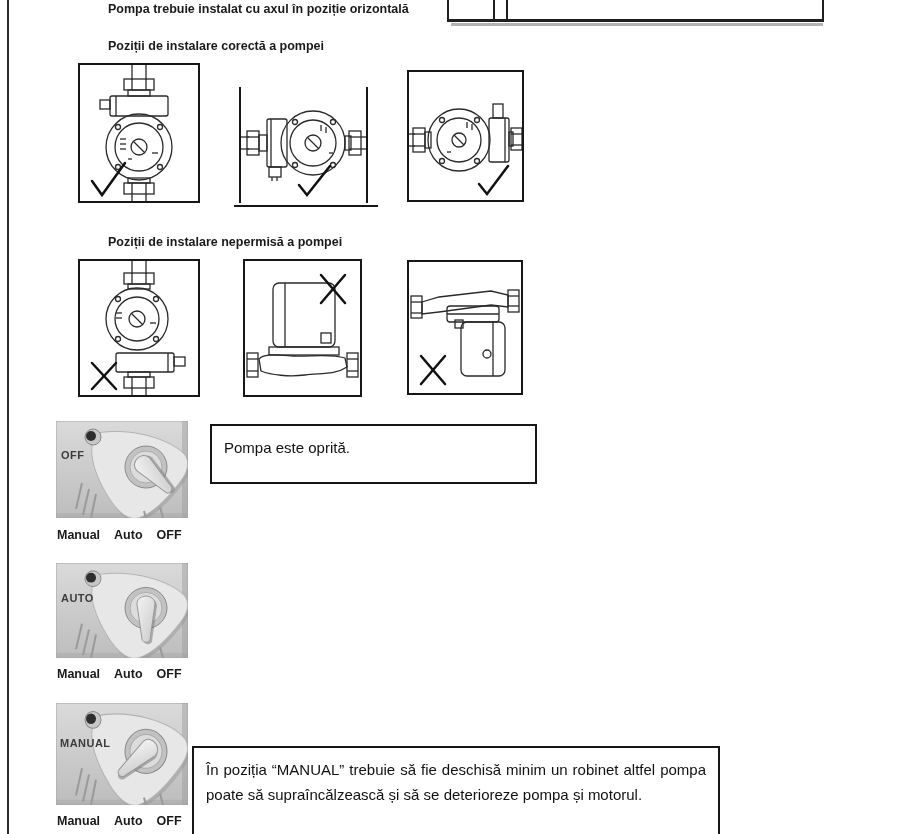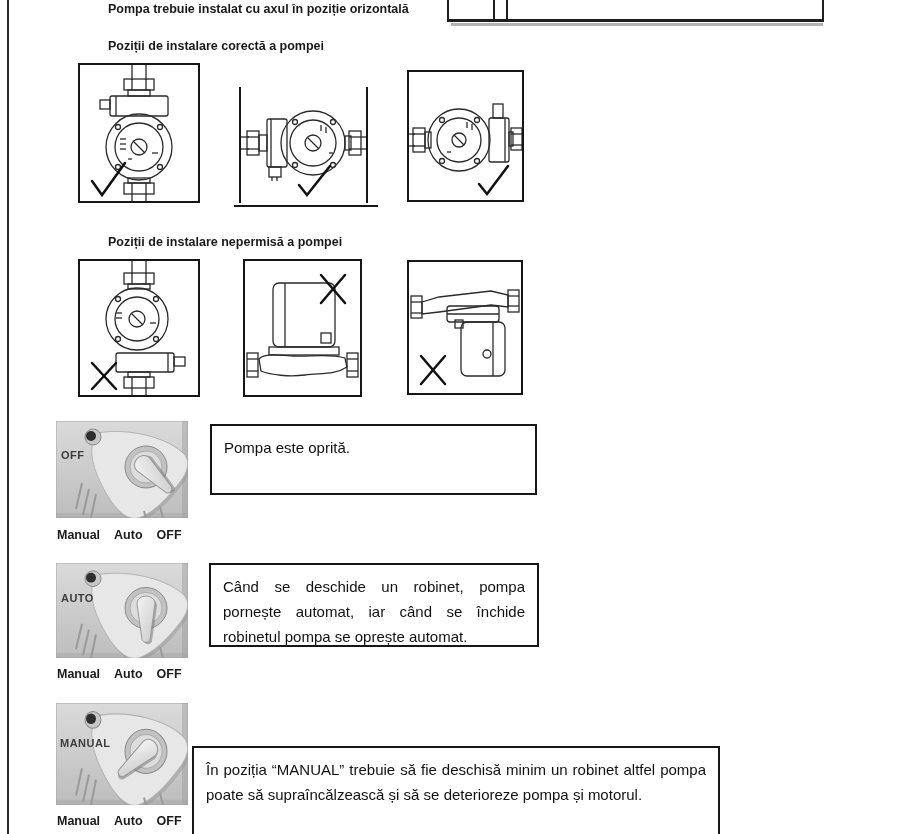--- a/index.html
+++ b/index.html
@@ -46,21 +46,21 @@
   .p2 { left:56px; top:563px; width:132px; height:95px; }
   .p3 { left:56px; top:703px; width:132px; height:102px; }
   .panel-label { font:bold 11px "Liberation Sans", sans-serif; fill:#3c3c3c; letter-spacing:.5px; }
 
   .modes { display:flex; gap:14px; font-weight:bold; font-size:12.5px; white-space:nowrap; }
   .m1 { left:57px; top:528px; } .m2 { left:57px; top:667px; } .m3 { left:57px; top:814px; }
 
   
   .desc-box { box-sizing:border-box; border:2px solid #161616; padding:9px 12px;
     font-size:15px; line-height:25px; color:#111; }
-  .d1 { left:210px; top:424px; width:327px; height:71px; }
+  .d1 { left:210px; top:424px; width:327px; height:60px; }
   .d2 { left:209px; top:563px; width:330px; height:84px; text-align:justify; }
   .d3 { left:192px; top:703px; width:528px; height:92px; text-align:justify;margin-top:43px; }
 </style>
 </head>
 <body>
 
 <div class="page">
 
   <div class="abs left-rule"></div>
 
@@ -326,21 +326,20 @@
         <path d="M81,42 C81,31 99,31 99,42 L94,78 C93,82 87,82 86,78 Z" fill="#6f6f6f" opacity="0.5" transform="translate(2,2)"></path>
         <path d="M81,42 C81,31 99,31 99,42 L94,78 C93,82 87,82 86,78 Z" fill="url(#kg1)" stroke="#979797"></path>
       </g>
     </svg>
   </div>
   <div class="abs modes m2">
     <span>Manual</span>
     <span>Auto</span>
     <span>OFF</span>
   </div>
-  <div class="abs desc-box d2">Când se deschide un robinet, pompa pornește automat, iar când se închide robinetul pompa se oprește automat.</div>
 
   <div class="abs panel p3">
     <svg viewBox="0 0 132 97" preserveAspectRatio="none">
       <rect x="0" y="0" width="132" height="97" fill="url(#pg1)" stroke="#a5a5a5" stroke-width="1"></rect>
       <rect x="126" y="0" width="6" height="97" fill="#9c9c9c" opacity="0.45"></rect>
       <rect x="0" y="92" width="132" height="5" fill="#a2a2a2" opacity="0.4"></rect>
       <path d="M41,12 C75,6 115,18 129,34 C134,41 132,51 124,61 C111,78 96,93 82,97 C73,99 64,93 55,80 C45,65 34,43 36,26 C37,17 38,13 41,12 Z" fill="#8f8f8f" opacity="0.4" transform="translate(2,3)"></path>
       <path d="M41,12 C75,6 115,18 129,34 C134,41 132,51 124,61 C111,78 96,93 82,97 C73,99 64,93 55,80 C45,65 34,43 36,26 C37,17 38,13 41,12 Z" fill="#e7e7e7" stroke="#b3b3b3" stroke-width="1"></path>
       <g stroke="#9a9a9a" stroke-width="2">
         <line x1="26" y1="62" x2="20" y2="88"></line>

